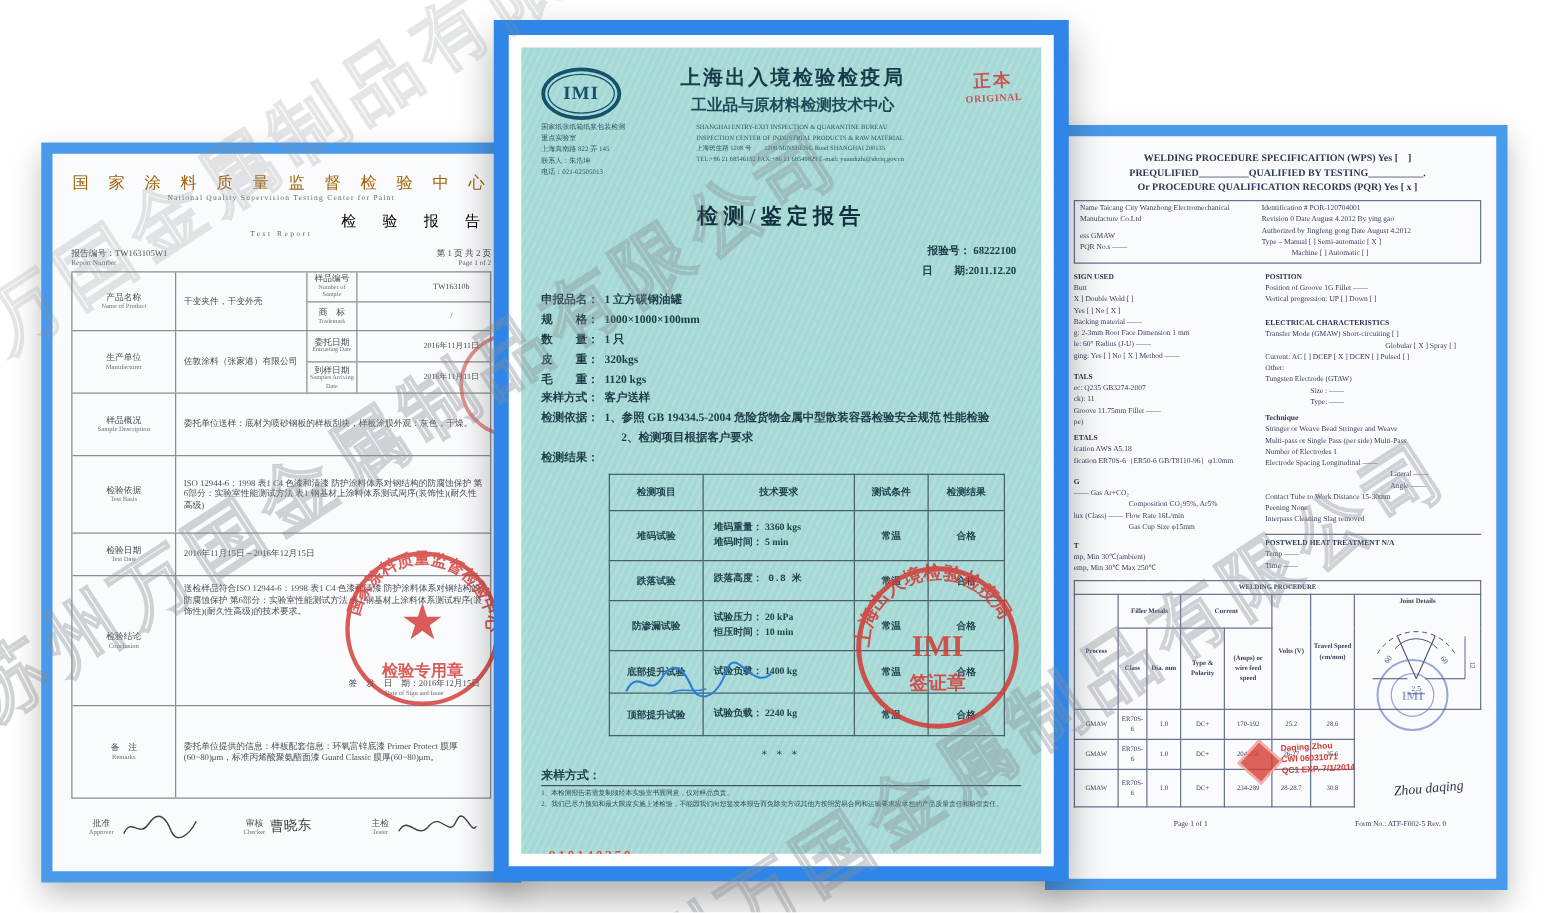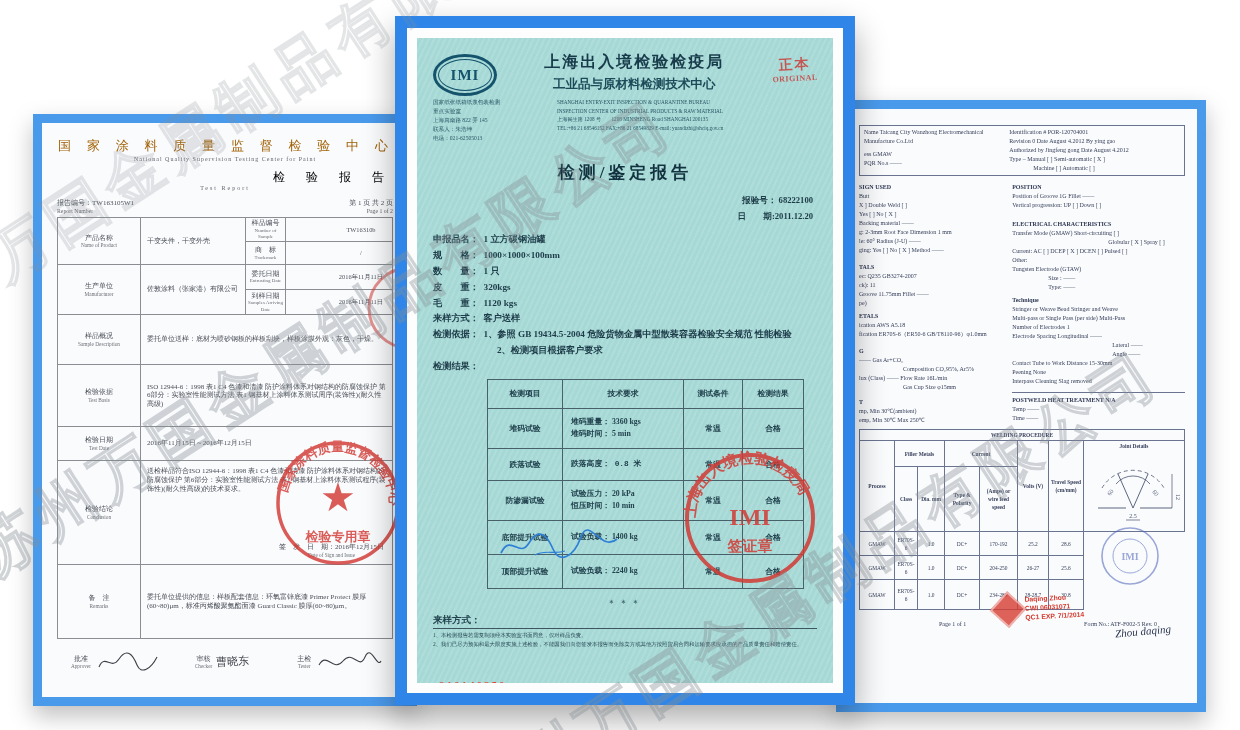--- a/index.html
+++ b/index.html
@@ -265,20 +265,25 @@
       </svg>
 
       <svg class="stamp" style="right:-46px;top:140px;opacity:.55;" width="90" height="90">
         <circle cx="45" cy="45" r="40" fill="none" stroke="#d23a34" stroke-width="3"></circle>
       </svg>
     </div>
   </div>
 
   <div class="panel rpanel">
     <div class="page rpage">
+      <div class="r-head">
+        <div>WELDING PROCEDURE SPECIFICAITION (WPS)    Yes [　]</div>
+        <div>PREQULIFIED__________QUALIFIED BY TESTING___________.</div>
+        <div>Or PROCEDURE QUALIFICATION RECORDS (PQR)    Yes [ x ]</div>
+      </div>
       <div class="r-box">
         <div class="bl">
           <div>Name  Taicang  City  Wanzhong  Electromechanical</div>
           <div>Manufacture Co.Ltd</div>
           <div style="margin-top:4px;">ess      GMAW</div>
           <div>PQR No.s    ——</div>
         </div>
         <div class="br">
           <div>Identification #       POR-120704001</div>
           <div>Revision   0     Date August 4.2012    By  ying gao</div>

